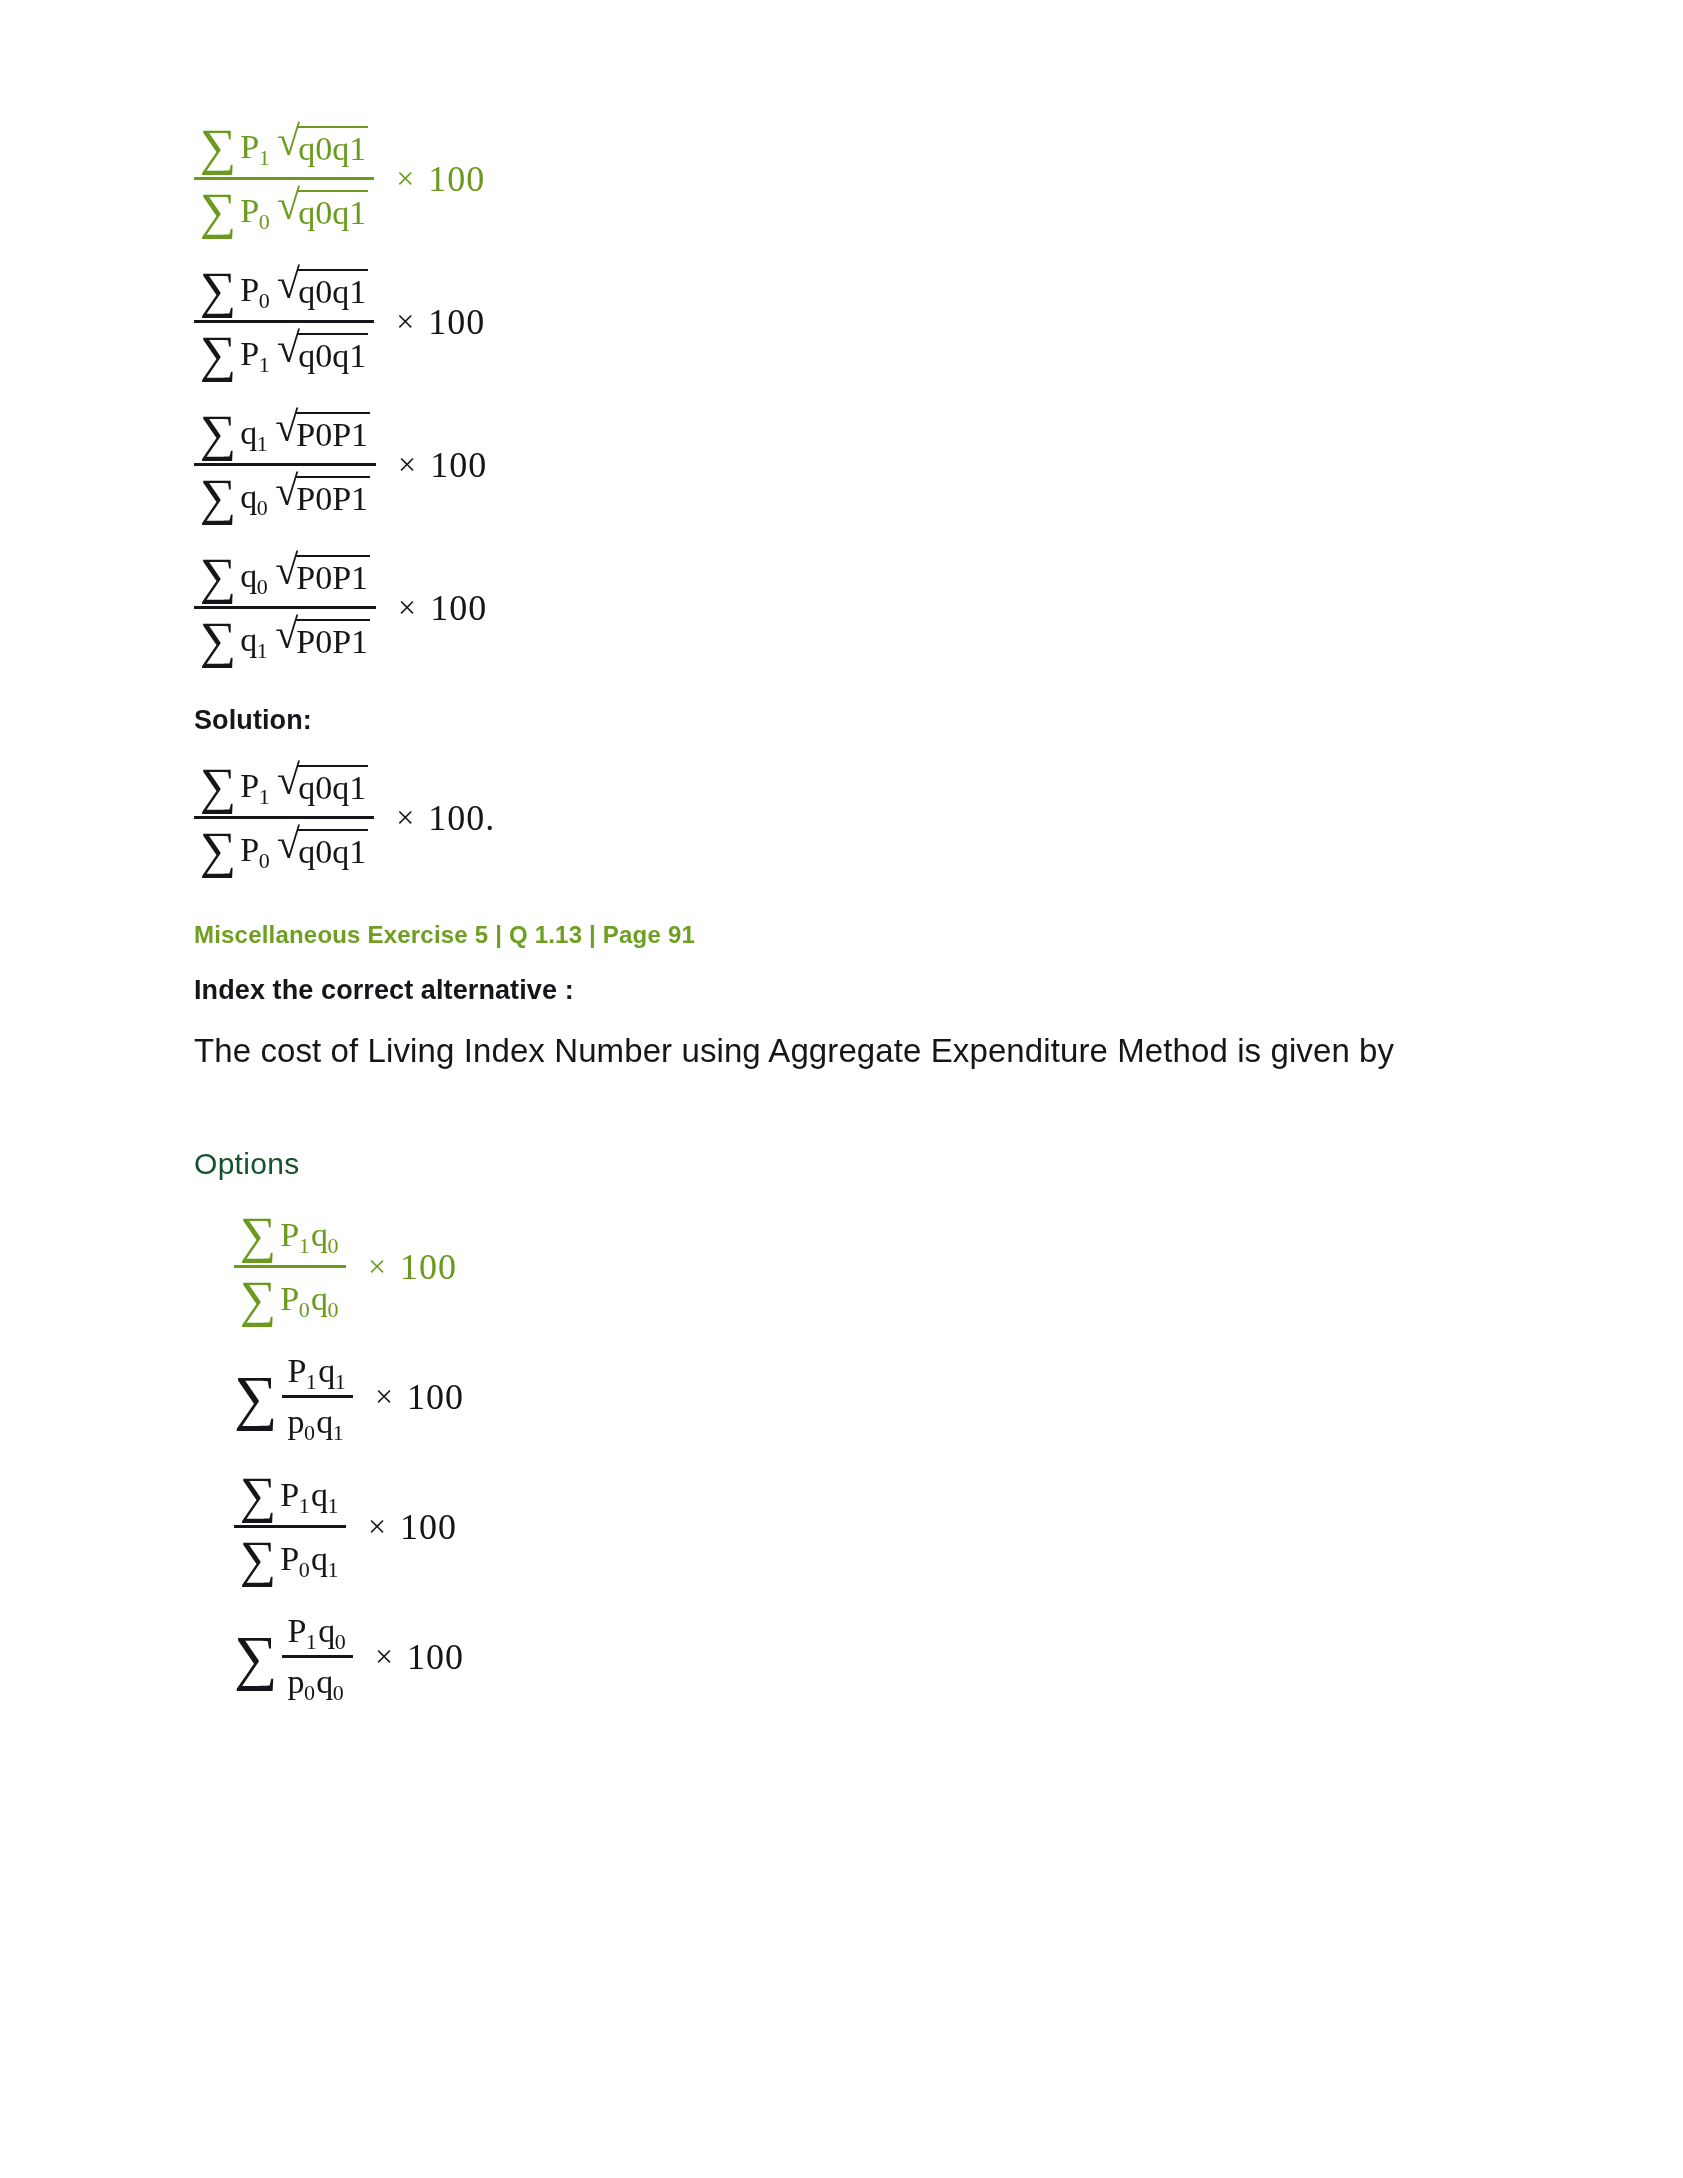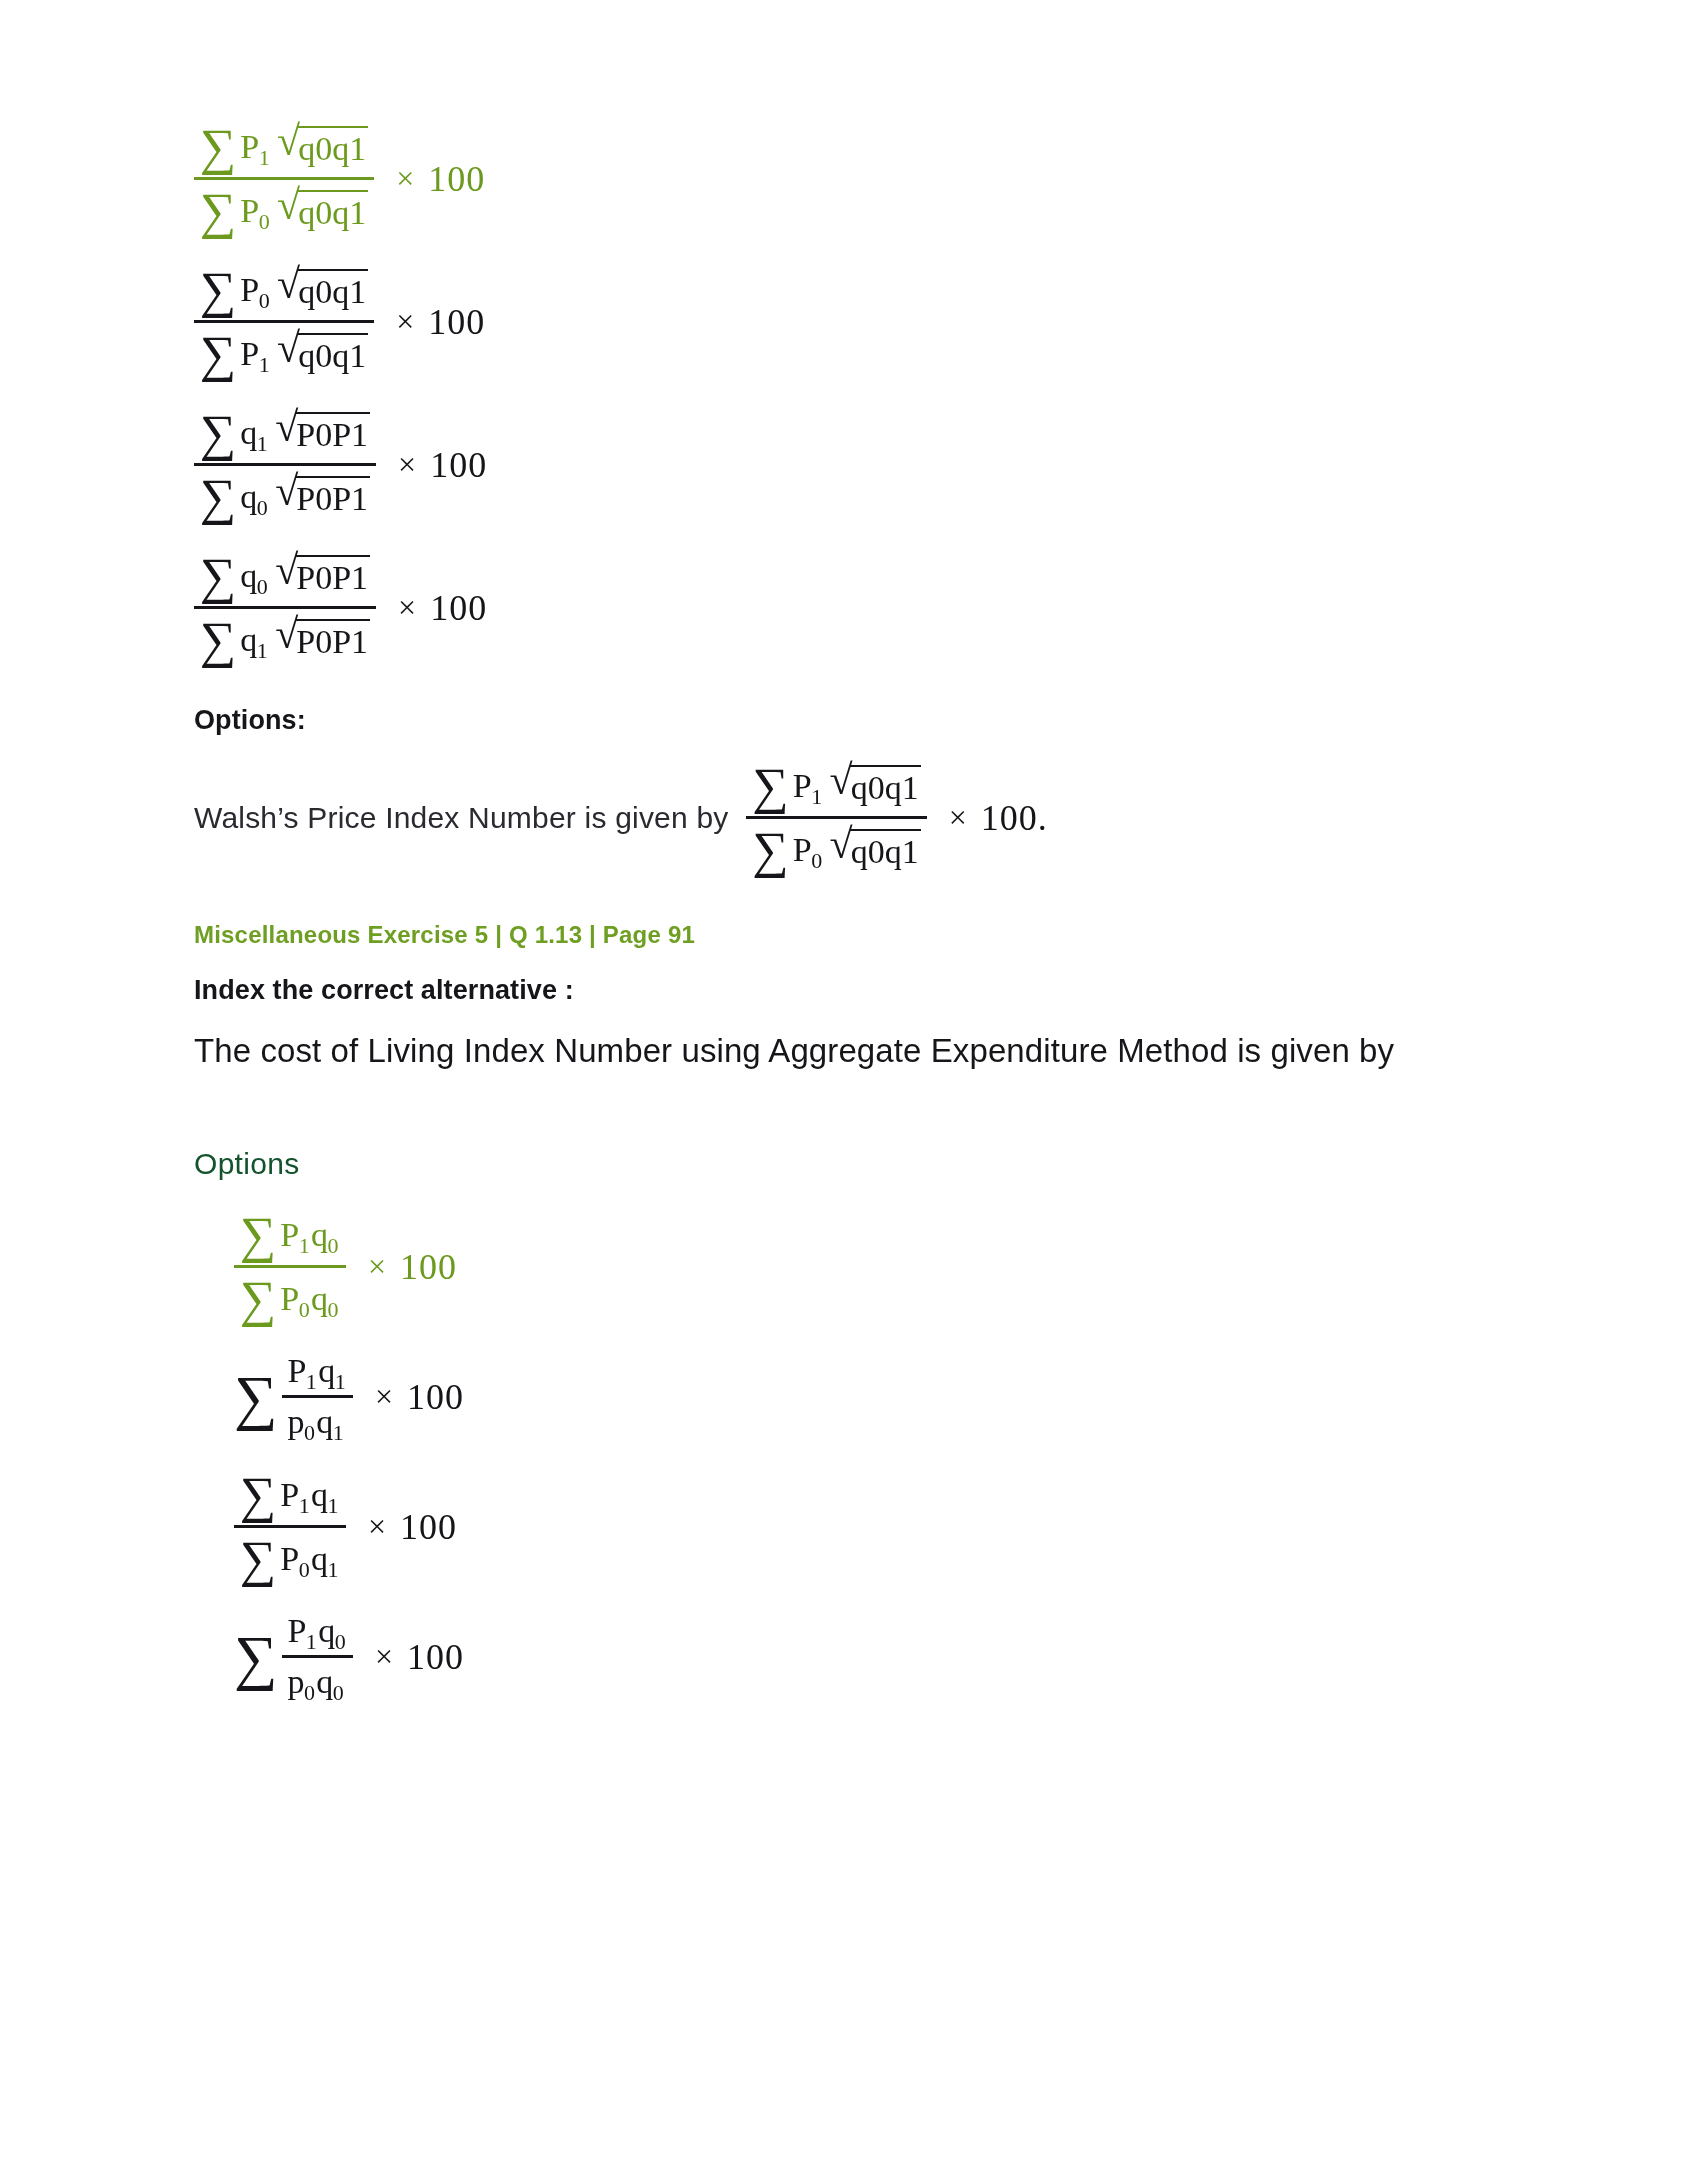--- a/index.html
+++ b/index.html
@@ -341,24 +341,23 @@
             </div>
           </div>
           <span class="times">×</span>
           <span class="hundred">100</span>
         </div>
       </div>
     </div>
 
     <div class="spacer-14"></div>
 
-    <div class="label-bold">Options:</div>
+    <div class="label-bold">Solution:</div>
 
     <div class="solution-line">
-      <span class="solution-text">Walsh’s Price Index Number is given by</span>
       <span class="mathblock dark">
         <span class="frac">
           <span class="frac-num">
             <span class="sigma">∑</span>
             <span class="term">
               <span>P</span>
                 <span class="sub">1</span>
             </span>
             <span class="sqrt">
               <span class="radical">√</span>

